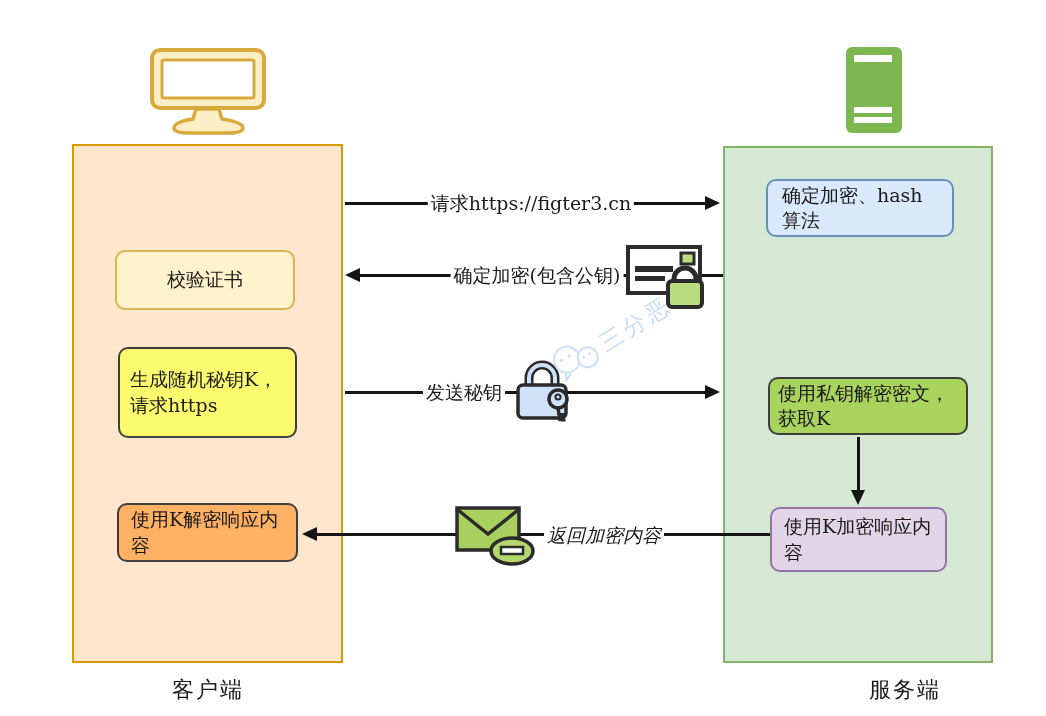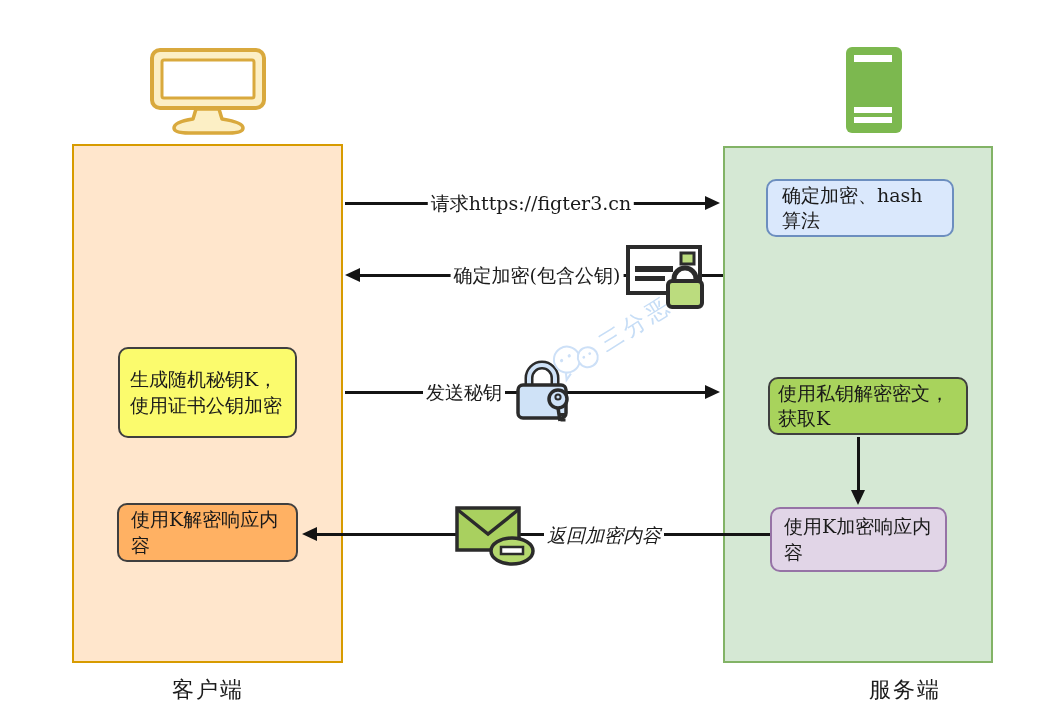--- a/index.html
+++ b/index.html
@@ -56,22 +56,25 @@
     <path d="M47,62 L44,72 C31,74 25,77 25,81 C25,85 32,86 40,86 L80,86 C88,86 94,85 94,81 C94,77 86,74 73,72 L70,62 Z" fill="#FCEFC5" stroke="#D9A93D" stroke-width="3.5" stroke-linejoin="round"></path>
   </svg>
 
   <svg class="icon icon-server" width="58" height="88" viewBox="0 0 58 88">
     <rect x="1" y="1" width="56" height="86" rx="6" fill="#7CB84F"></rect>
     <rect x="9" y="9" width="38" height="7" fill="#ffffff"></rect>
     <rect x="9" y="61" width="38" height="6" fill="#ffffff"></rect>
     <rect x="9" y="71" width="38" height="6" fill="#ffffff"></rect>
   </svg>
 
+  <div class="node node-verify">
+    <span>校验证书</span>
+  </div>
   <div class="node node-genkey">
-    <span>生成随机秘钥K，使用证书公钥加密</span>
+    <span>生成随机秘钥K，请求https</span>
   </div>
   <div class="node node-decresp">
     <span>使用K解密响应内容</span>
   </div>
 
   <div class="node node-algo">
     <span>确定加密、hash算法</span>
   </div>
   <div class="node node-deckey">
     <span>使用私钥解密密文，获取K</span>

